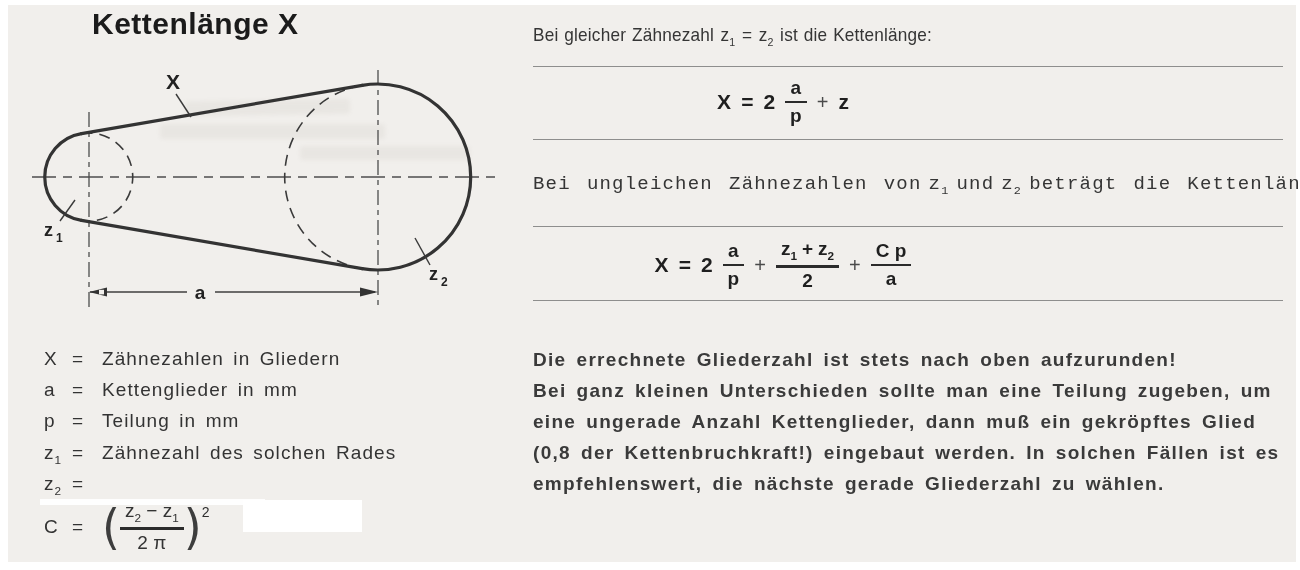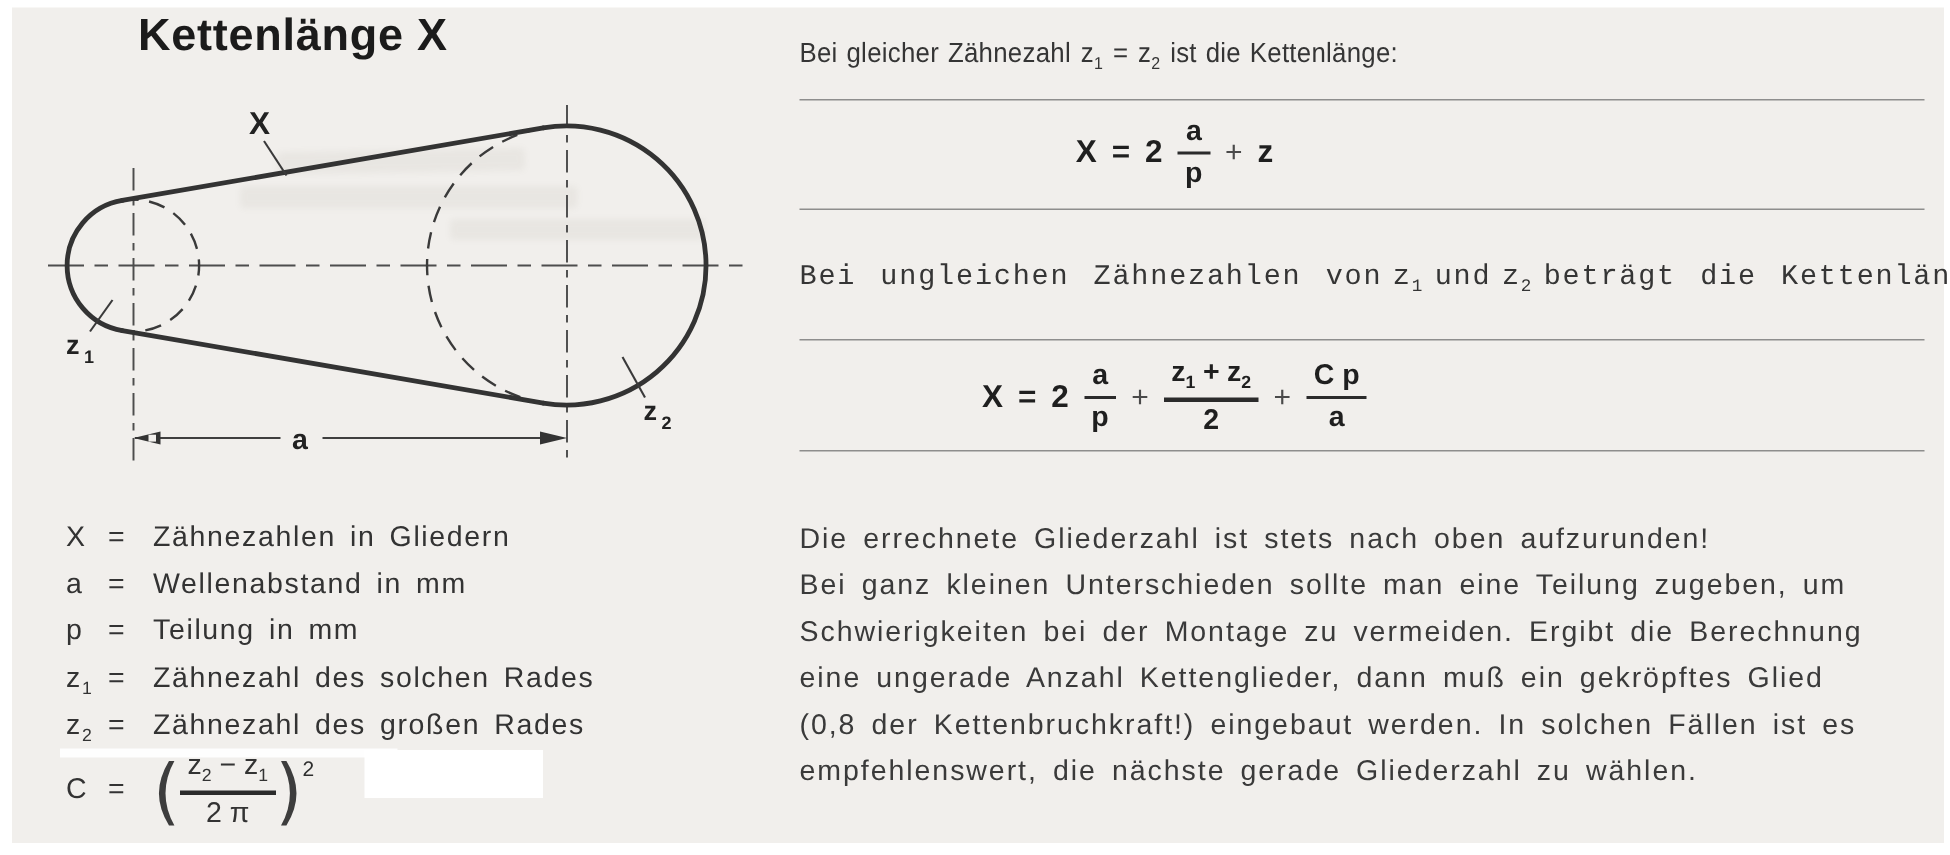--- a/index.html
+++ b/index.html
@@ -51,21 +51,21 @@
                  transform:scaleX(.93); transform-origin:left center; }
   .intro-wide  { letter-spacing:1.2px; word-spacing:3.5px;font-family:Liberation Mono, monospace; }
 
   .formula { position:absolute; left:533px; width:500px; display:flex; align-items:center;
              justify-content:center; gap:10px; font-size:21px; font-weight:700; color:#1f1f1f; }
   .formula .frac { font-size:19px; }
   .thinplus { font-weight:400; font-size:20px; color:#4a4a4a; }
   .fnum { display:inline-flex; gap:5px; align-items:baseline; }
 
   .notes { position:absolute; left:533px; top:344px; font-size:19px; color:#3a3a3a;
-           letter-spacing:1.3px; word-spacing:3.5px; }
+           letter-spacing:1.3px; word-spacing:3.5px;font-weight:bold; }
   .note-line { height:31px; line-height:31px; white-space:nowrap; }
 </style>
 </head>
 <body>
 
 <div class="page">
   <div class="panel"></div>
 
   <h1 class="title">Kettenlänge X</h1>
 
@@ -106,36 +106,35 @@
   </svg>
 
   <div class="legend-row" style="top:348px;">
     <span class="sym"><span>X</span><sub></sub></span>
     <span class="eqs">=</span>
     <span class="def">Zähnezahlen in Gliedern</span>
   </div>
   <div class="legend-row" style="top:379px;">
     <span class="sym"><span>a</span><sub></sub></span>
     <span class="eqs">=</span>
-    <span class="def">Wellenabstand in mm</span>
+    <span class="def">Kettenglieder in mm</span>
   </div>
   <div class="legend-row" style="top:410px;">
     <span class="sym"><span>p</span><sub></sub></span>
     <span class="eqs">=</span>
     <span class="def">Teilung in mm</span>
   </div>
   <div class="legend-row" style="top:442px;">
     <span class="sym"><span>z</span><sub>1</sub></span>
     <span class="eqs">=</span>
     <span class="def">Zähnezahl des solchen Rades</span>
   </div>
   <div class="legend-row" style="top:473px;">
     <span class="sym"><span>z</span><sub>2</sub></span>
     <span class="eqs">=</span>
-    <span class="def">Zähnezahl des großen Rades</span>
   </div>
 
   <div class="c-row">
     <span class="sym">C</span>
     <span class="eq">=</span>
     <span class="bigparen">(</span>
     <span class="frac">
       <span class="num"><span>z</span><sub>2</sub>&nbsp;<span>−</span>&nbsp;<span>z</span><sub>1</sub></span>
       <span class="bar"></span>
       <span class="den">2 π</span>
@@ -207,18 +206,17 @@
       <span class="bar"></span>
       <span class="den">a</span>
     </span>
   </div>
 
   <div class="hrule" style="top:300px;"></div>
 
   <div class="notes">
     <div class="note-line">Die errechnete Gliederzahl ist stets nach oben aufzurunden!</div>
     <div class="note-line">Bei ganz kleinen Unterschieden sollte man eine Teilung zugeben, um</div>
-    <div class="note-line">Schwierigkeiten bei der Montage zu vermeiden. Ergibt die Berechnung</div>
     <div class="note-line">eine ungerade Anzahl Kettenglieder, dann muß ein gekröpftes Glied</div>
     <div class="note-line">(0,8 der Kettenbruchkraft!) eingebaut werden. In solchen Fällen ist es</div>
     <div class="note-line">empfehlenswert, die nächste gerade Gliederzahl zu wählen.</div>
   </div>
 </div>
 
 </body></html>

